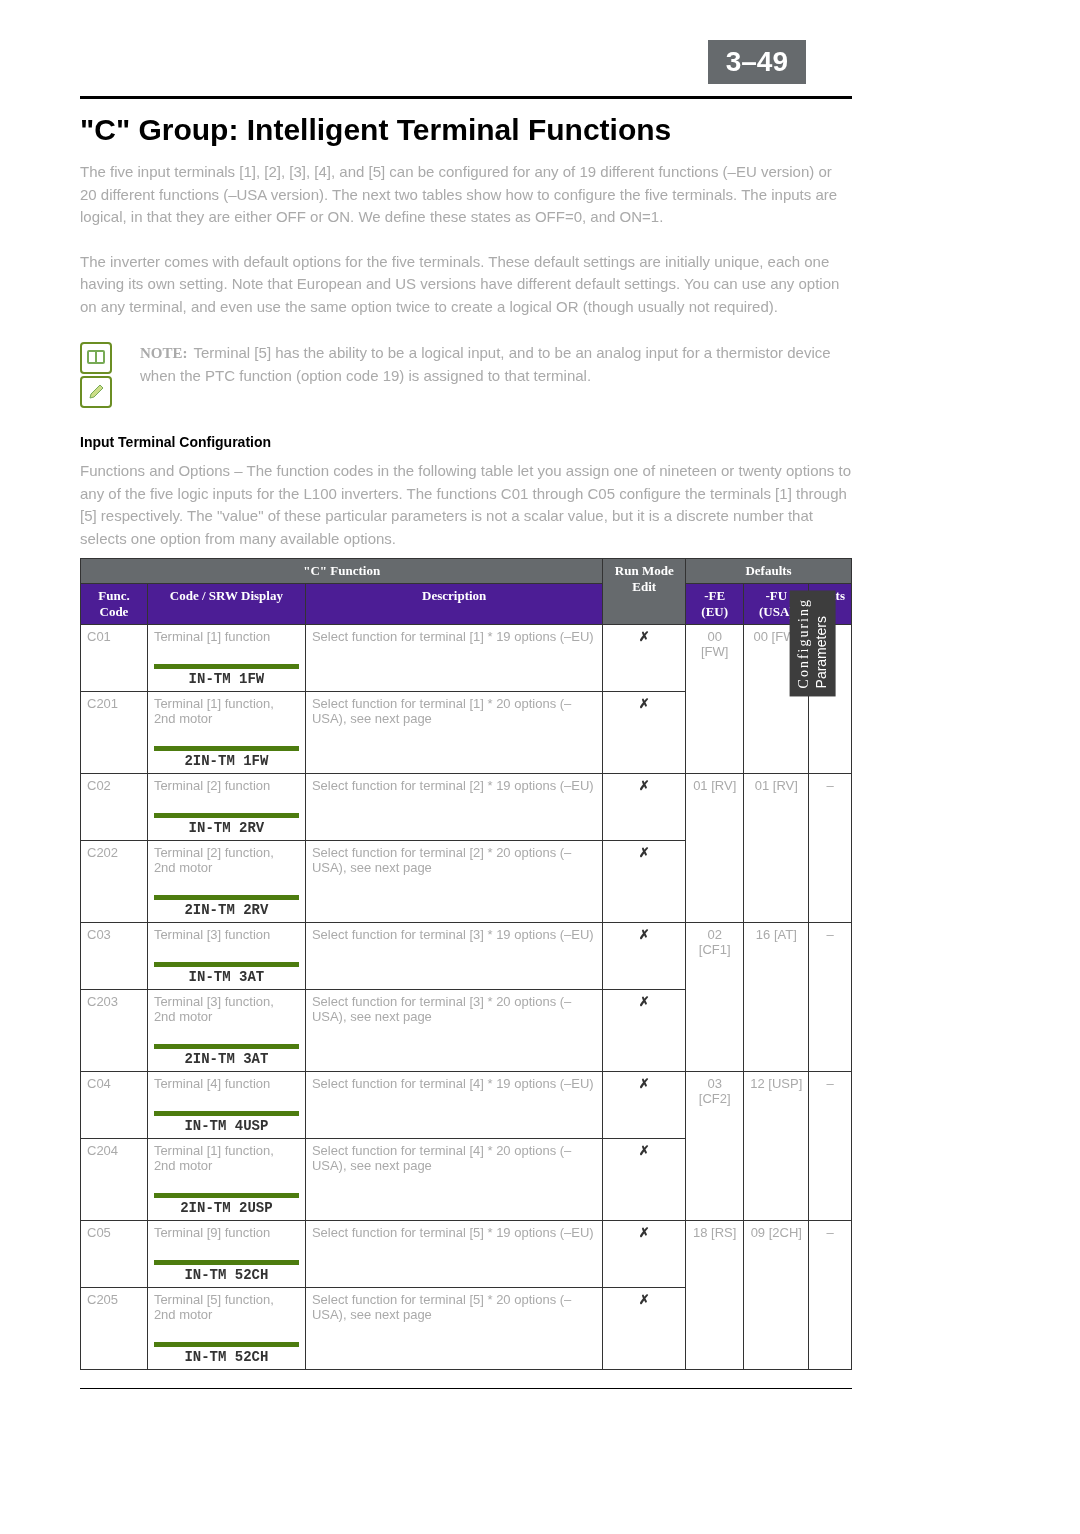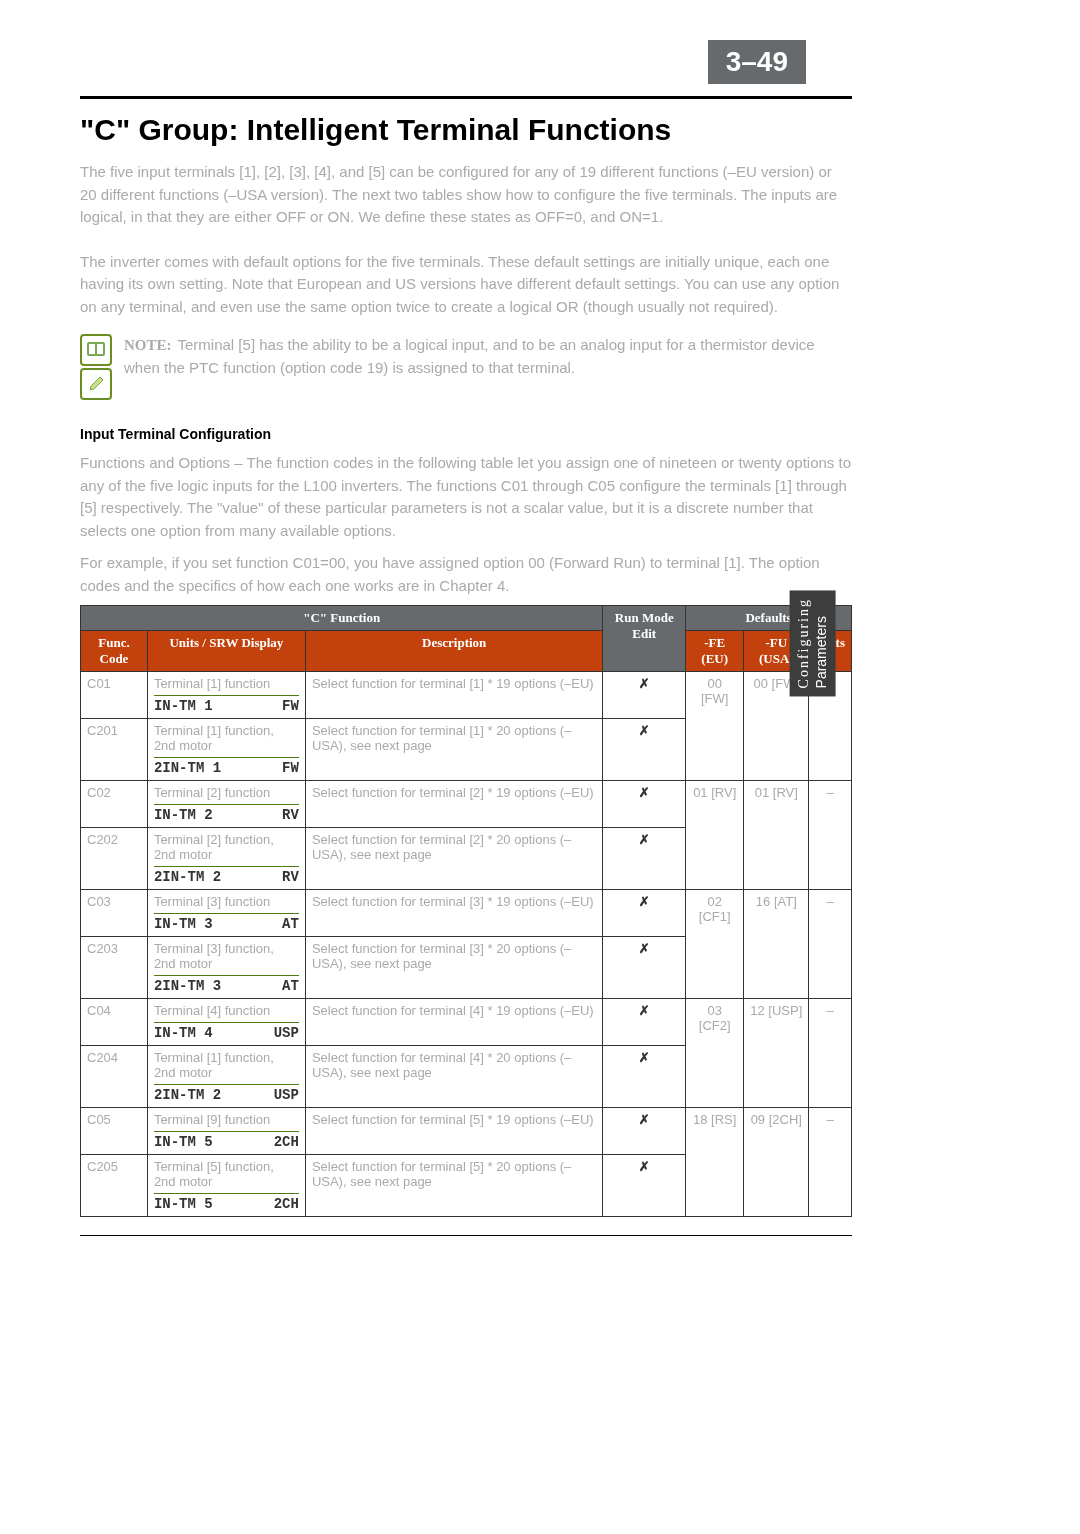--- a/index.html
+++ b/index.html
@@ -1,33 +1,33 @@
 <!DOCTYPE html>
 <html><head>
 <meta charset="utf-8">
 <style>
 html,body{margin:0;padding:0;font-family:Arial,Helvetica,sans-serif;background:#fff;color:#000}
 .page{width:876px;min-height:1534px;padding:40px 24px 60px 80px;box-sizing:border-box;position:relative}
 .page-num-box{position:absolute;top:40px;right:70px;background:#666a6d;color:#fff;padding:6px 18px;font-size:28px;font-weight:bold}
 .rule-top{border-top:3px solid #000;margin-top:56px;margin-bottom:14px}
 .h1{font-size:30px;font-weight:bold;margin:6px 0 14px 0}
 .body-text{font-size:15px;color:#aaa;line-height:1.5}
-.note-row{display:flex;gap:12px;align-items:flex-start;margin-top:16px}
+.note-row{display:flex;gap:28px;align-items:flex-start;margin-top:24px}
 .note-icon-stack{display:flex;flex-direction:column;gap:2px}
 .note-icon{width:32px;height:32px;display:flex;align-items:center;justify-content:center;border:2px solid #6b8e23;border-radius:4px;box-sizing:border-box}
 .note-label{font-family:Georgia,serif;font-weight:bold;font-size:15px;color:#aaa;margin-right:6px}
 .h2{font-size:14px;font-weight:bold;margin:26px 0 10px 0}
 .side-tab{position:absolute;right:40px;top:590px;background:#3d3d3d;color:#fff;padding:8px 6px;writing-mode:vertical-rl;transform:rotate(180deg);font-size:14px;line-height:1.2}
 .side-tab .garble{font-family:serif;letter-spacing:2px}
 table{width:100%;border-collapse:collapse;font-size:13px;margin-top:8px}
 th,td{border:1px solid #333;padding:4px 6px;vertical-align:top}
 thead th{background:#666a6d;color:#fff;font-weight:bold;font-family:Georgia,serif;font-size:13px}
-thead tr.sub th{background:#c2410c}
+thead tr.sub th{background:#4c1d95}
 td{color:#aaa}
-.srw-row{display:flex;justify-content:space-between;font-family:"Courier New",monospace;font-weight:bold;color:#333;font-size:14px;border-top:1px solid #4d7c0f;margin-top:4px;padding-top:2px}
+.srw-row{display:flex;justify-content:center;font-family:"Courier New",monospace;font-weight:bold;color:#333;font-size:14px;border-top:5px solid #4d7c0f;margin-top:20px;padding-top:2px}
 .xmark{font-weight:bold;color:#333}
 .center{text-align:center}
 .rule-bot{border-top:1.5px solid #000;margin-top:18px}
 </style>
 </head>
 <body>
 
 <div class="page">
 
   <div class="page-num-box">
@@ -56,37 +56,36 @@
       </div>
     </div>
     <div class="body-text">
       <span class="note-label">NOTE:</span><span>Terminal [5] has the ability to be a logical input, and to be an analog input for a thermistor device when the PTC function (option code 19) is assigned to that terminal.</span>
     </div>
   </div>
 
   <div class="h2">Input Terminal Configuration</div>
 
   <div class="body-text">Functions and Options – The function codes in the following table let you assign one of nineteen or twenty options to any of the five logic inputs for the L100 inverters. The functions C01 through C05 configure the terminals [1] through [5] respectively. The "value" of these particular parameters is not a scalar value, but it is a discrete number that selects one option from many available options.</div>
-  <div class="body-text" style="margin-top:10px">For example, if you set function C01=00, you have assigned option 00 (Forward Run) to terminal [1]. The option codes and the specifics of how each one works are in Chapter 4.</div>
 
   <div class="side-tab">
     <span class="garble">Configuring</span><br>
     <span>Parameters</span>
   </div>
 
   <table>
     <thead>
       <tr>
         <th colspan="3" class="center">"C" Function</th>
         <th rowspan="2" class="center">Run Mode Edit</th>
         <th colspan="3" class="center">Defaults</th>
       </tr>
       <tr class="sub">
         <th class="center">Func. Code</th>
-        <th class="center">Units / SRW Display</th>
+        <th class="center">Code / SRW Display</th>
         <th class="center">Description</th>
         <th class="center">-FE (EU)</th>
         <th class="center">-FU (USA)</th>
         <th class="center">Units</th>
       </tr>
     </thead>
     <tbody id="tbody">
         <tr>
           <td>C01</td>
           <td>

